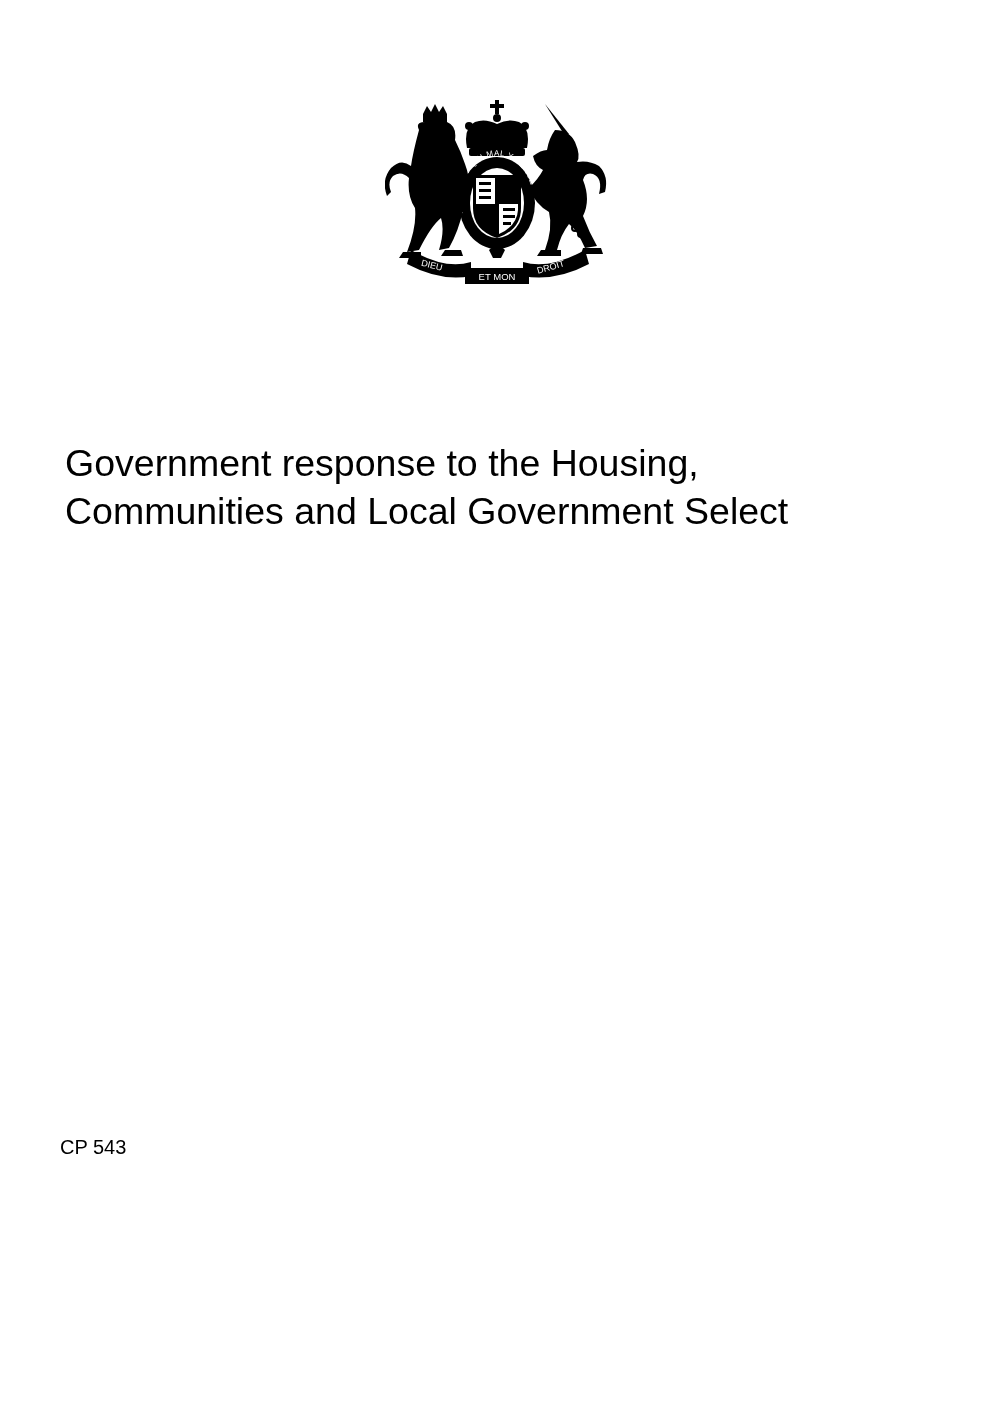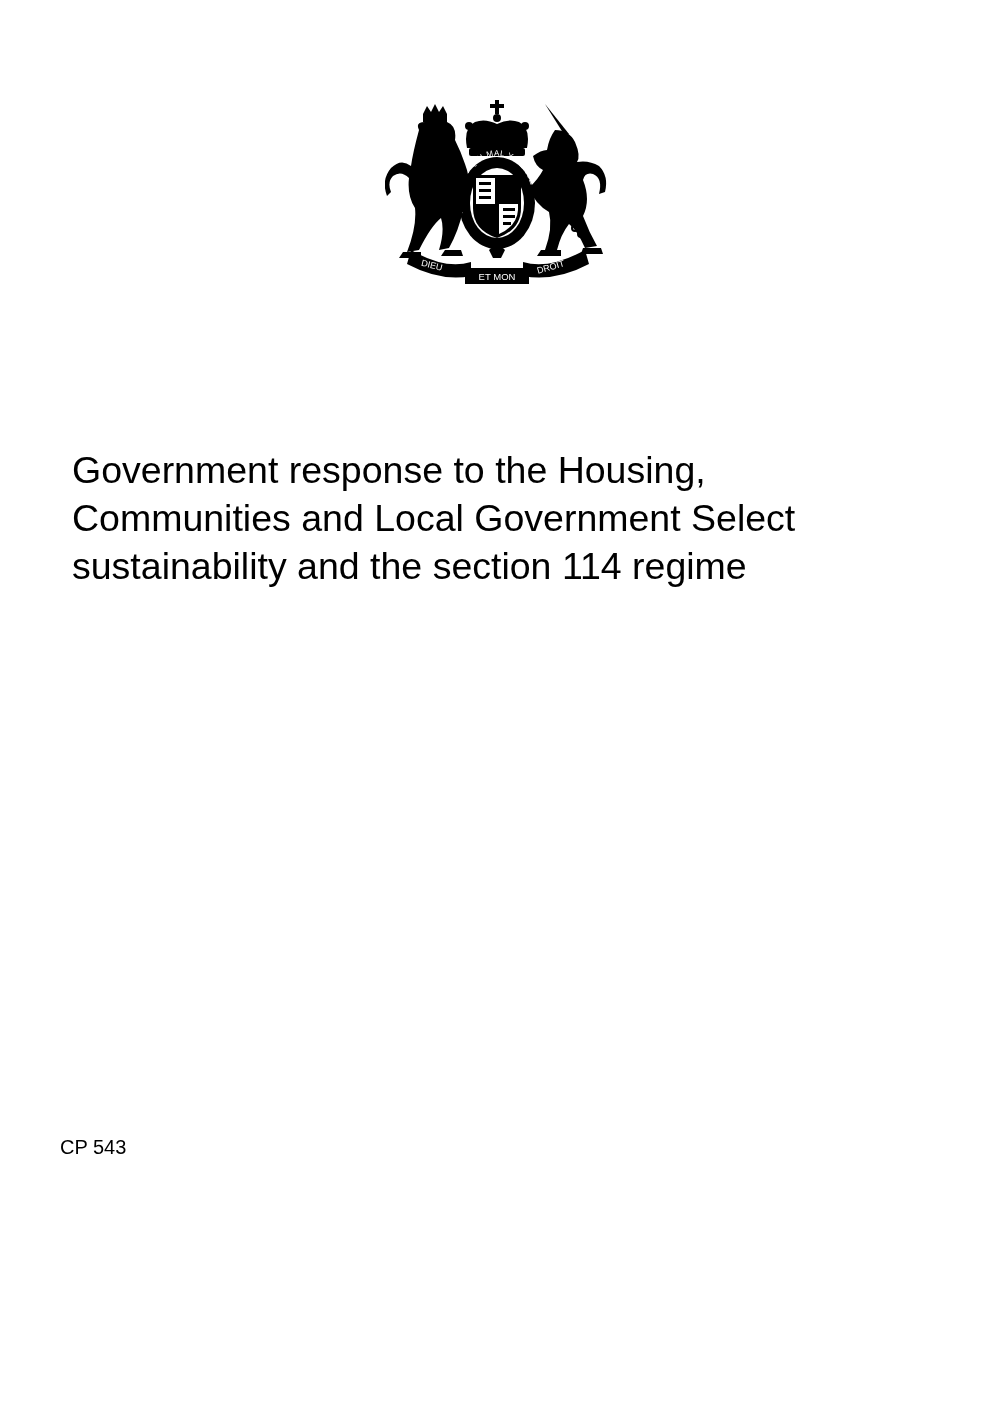--- a/index.html
+++ b/index.html
@@ -20,21 +20,21 @@
       left: 385px;
       top: 100px;
       width: 228px;
       height: 185px;
     }
     .title {
       position: absolute;
       left: 60px;
       top: 434px;
       width: 880px;
-      margin: 12px;
+      margin: 5px;
       font-size: 37.5px;
       line-height: 48px;
       font-weight: normal;
     }
     .title span {
       display: block;
       white-space: nowrap;
     }
     .ref {
       position: absolute;
@@ -107,16 +107,15 @@
       <text x="36" y="169" font-family="Liberation Sans, sans-serif" font-size="9" fill="#fff" transform="rotate(14 50 166)">DIEU</text>
       <text x="112" y="180" text-anchor="middle" font-family="Liberation Sans, sans-serif" font-size="9.5" fill="#fff">ET MON</text>
       <text x="152" y="170" font-family="Liberation Sans, sans-serif" font-size="9" fill="#fff" transform="rotate(-16 166 168)">DROIT</text>
     </g>
   </svg>
 </div>
 
 <h1 class="title">
   <span>Government response to the Housing,</span>
   <span>Communities and Local Government Select</span>
-  <span>sustainability and the section 114 regime</span>
 </h1>
 
 <div class="ref">CP 543</div>
 
 </body></html>

